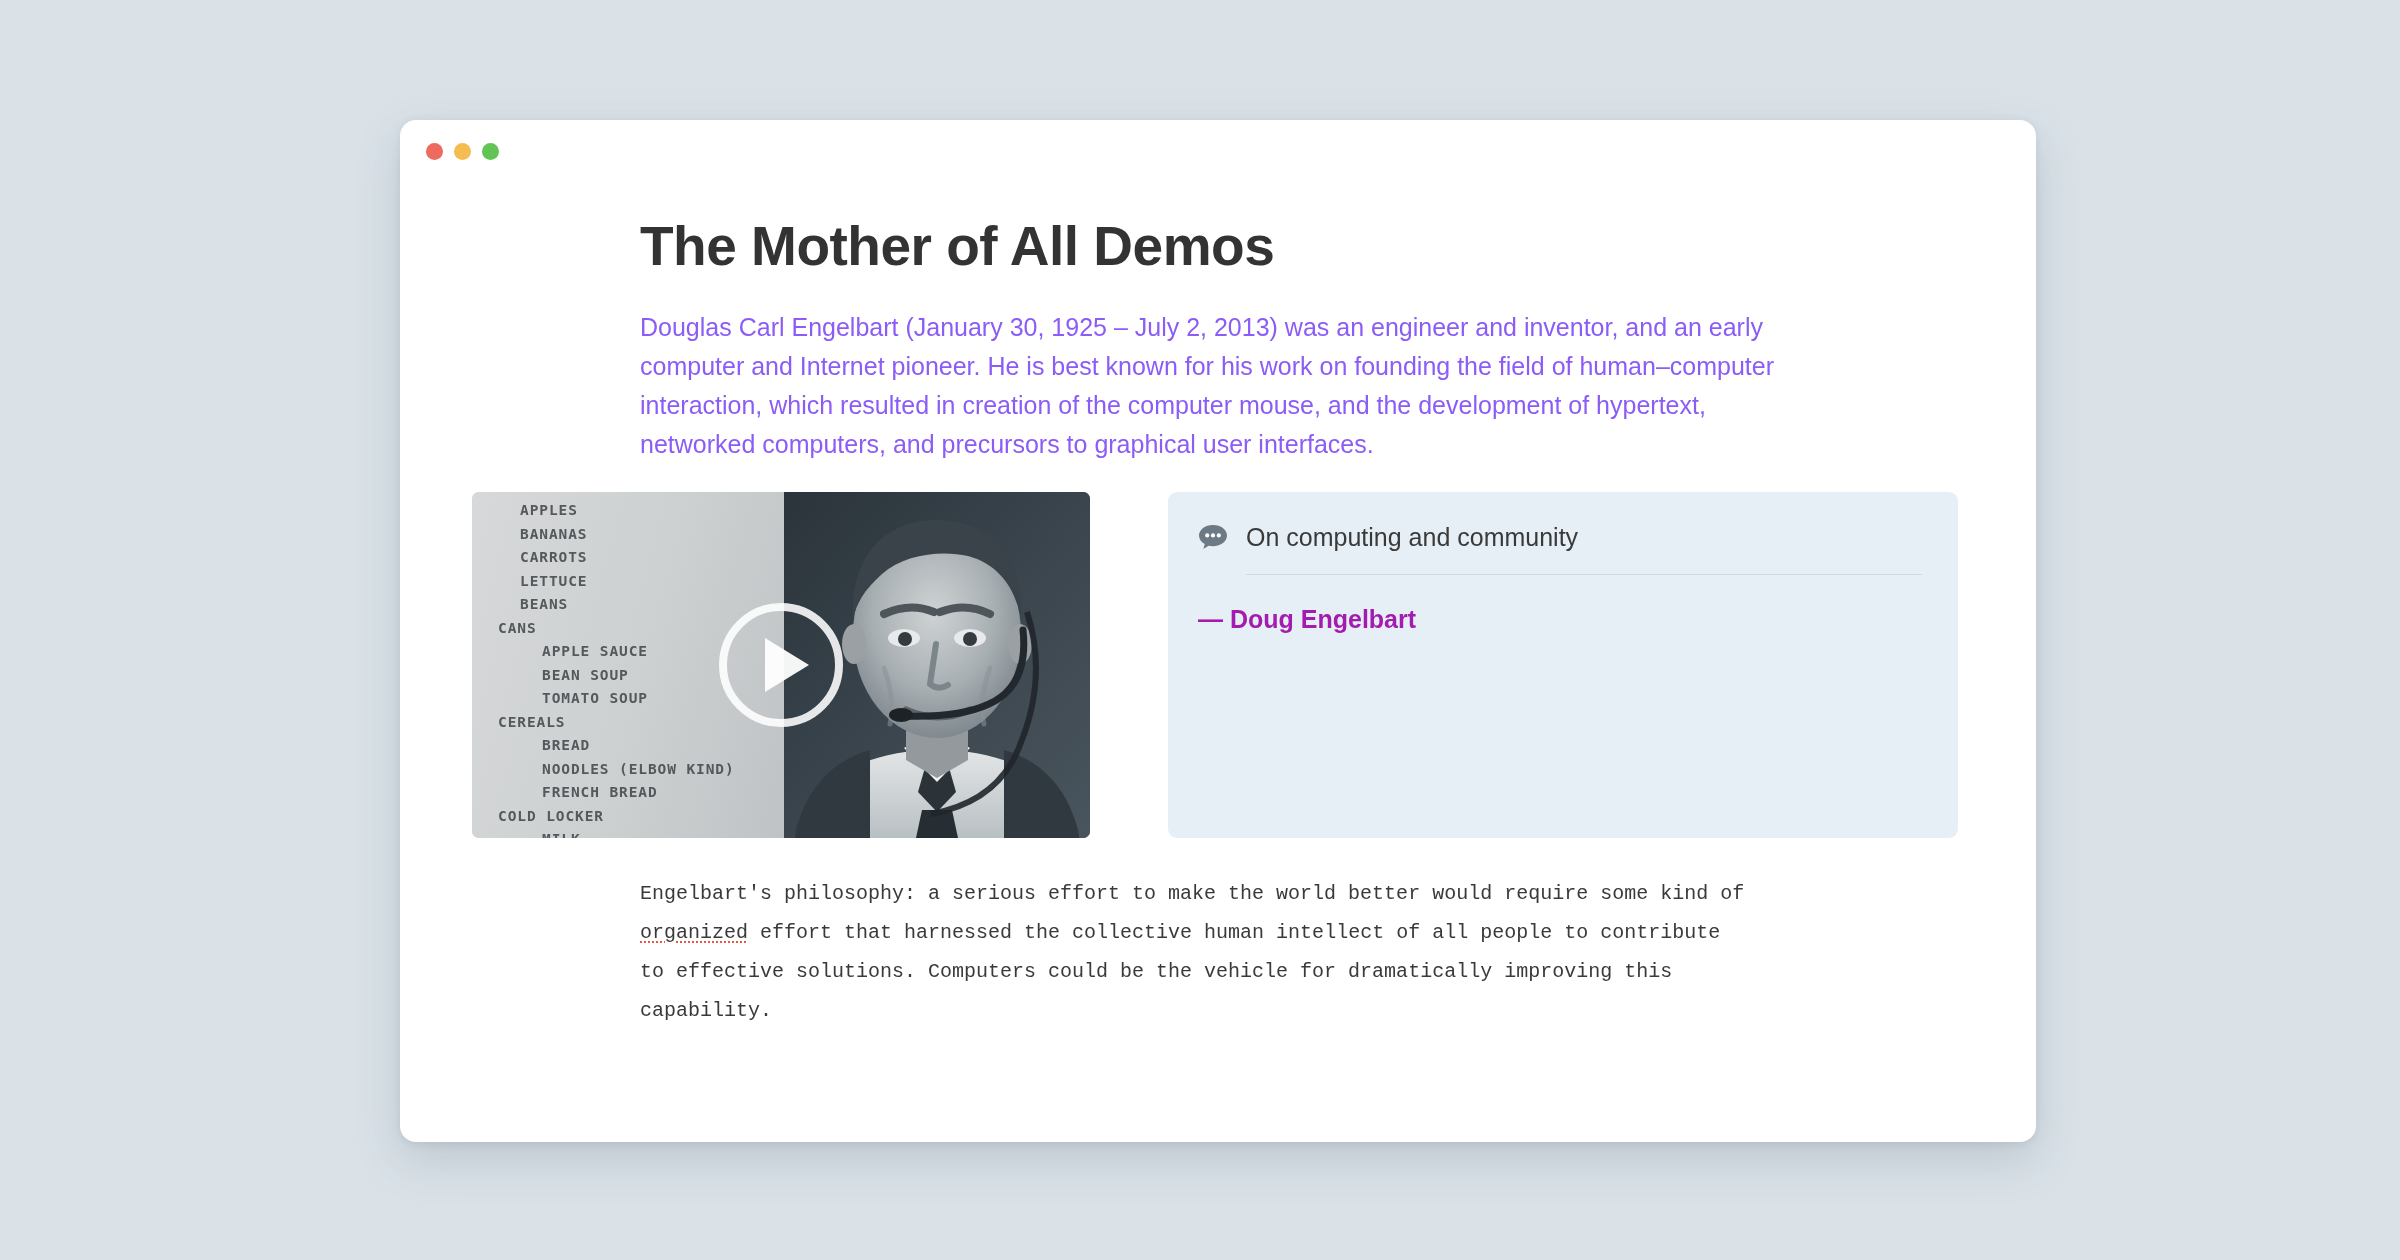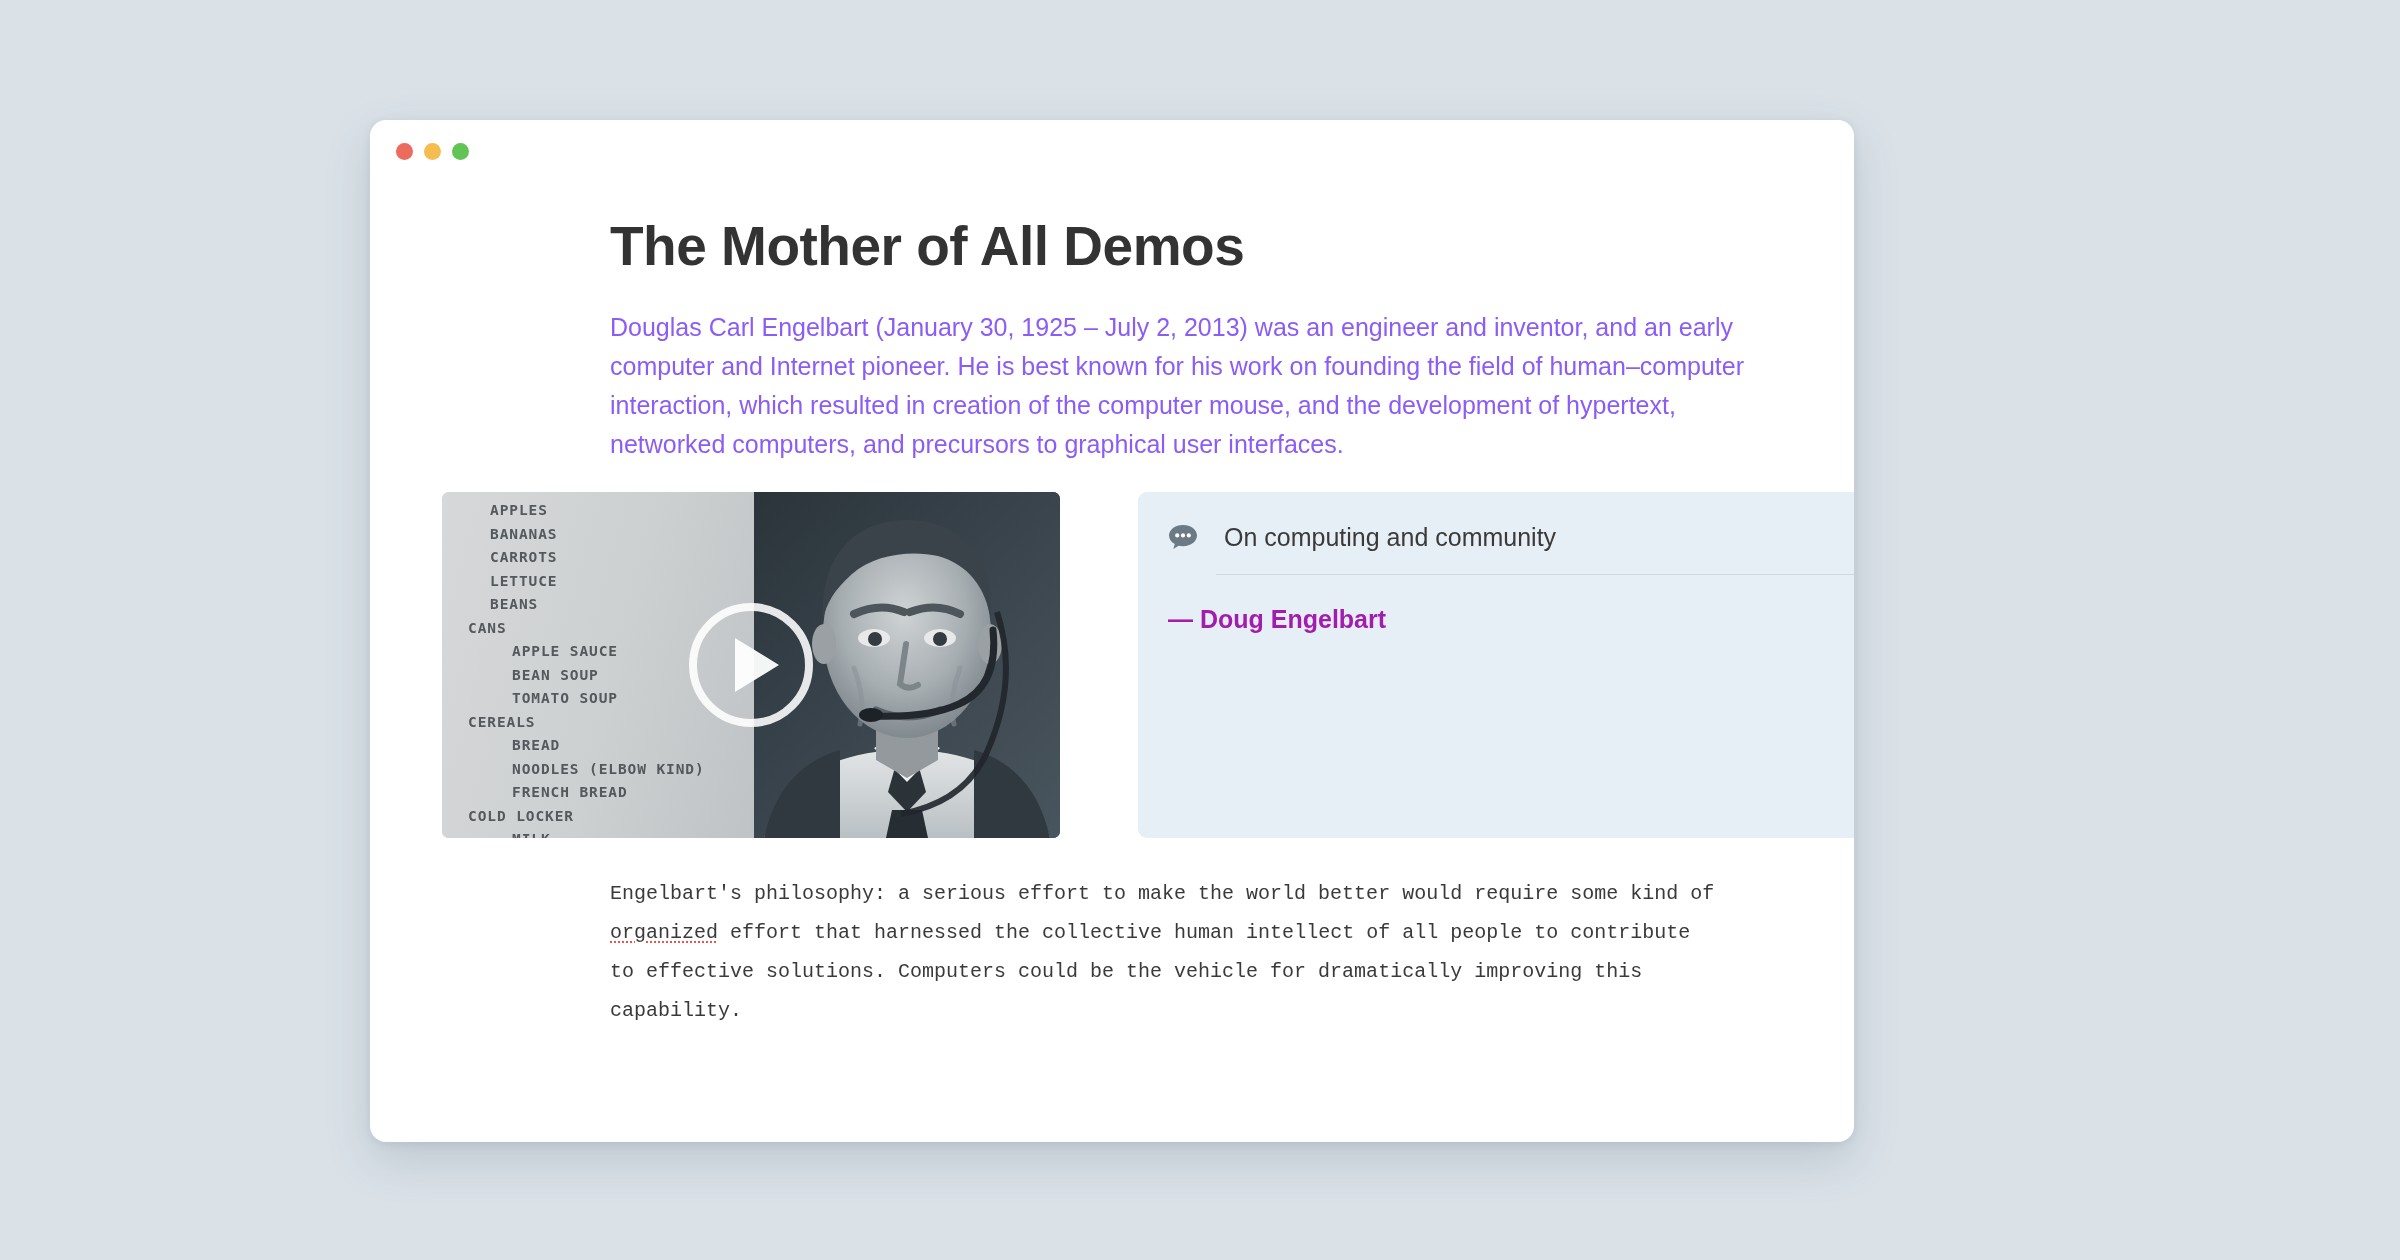--- a/index.html
+++ b/index.html
@@ -12,23 +12,23 @@
 
   body {
     background: #dae2e8;
     font-family: "Liberation Sans", sans-serif;
     -webkit-font-smoothing: antialiased;
   }
 
   
   .window-card {
     position: absolute;
-    left: 370px;
+    left: 400px;
     top: 120px;
-    width: 1484px;
+    width: 1636px;
     height: 1022px;
     background: #ffffff;
     border-radius: 16px;
     box-shadow: 0 18px 46px rgba(60, 80, 95, 0.18),
                 0 2px 8px rgba(60, 80, 95, 0.10);
     overflow: hidden;
   }
 
   
   .titlebar {
@@ -156,21 +156,21 @@
     width: 790px;
     min-height: 346px;
     background: #e7eff6;
     border-radius: 9px;
     padding: 30px 36px 34px 30px;
     flex: 0 0 auto;
   }
   .qp-head {
     display: flex;
     align-items: center;
-    gap: 26px;
+    gap: 18px;
   }
   .bubble-icon {
     width: 30px; height: 26px;
     flex: 0 0 auto;
     position: relative;
   }
   .qp-title {
     font-size: 25px;
     color: #3a3a3a;
     line-height: 1.2;

